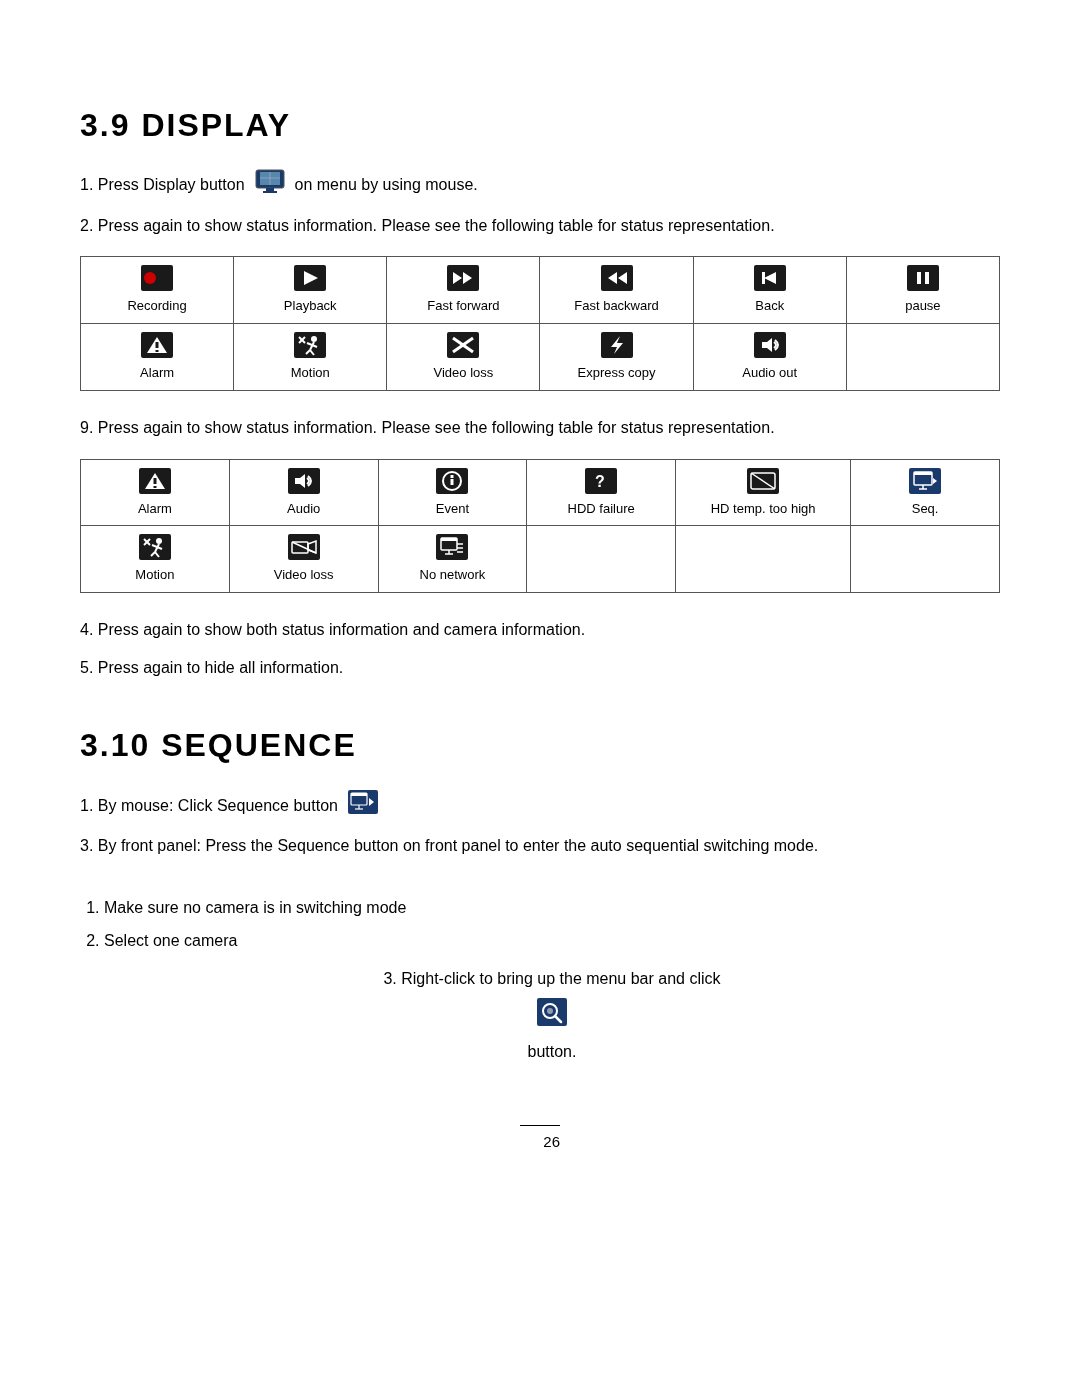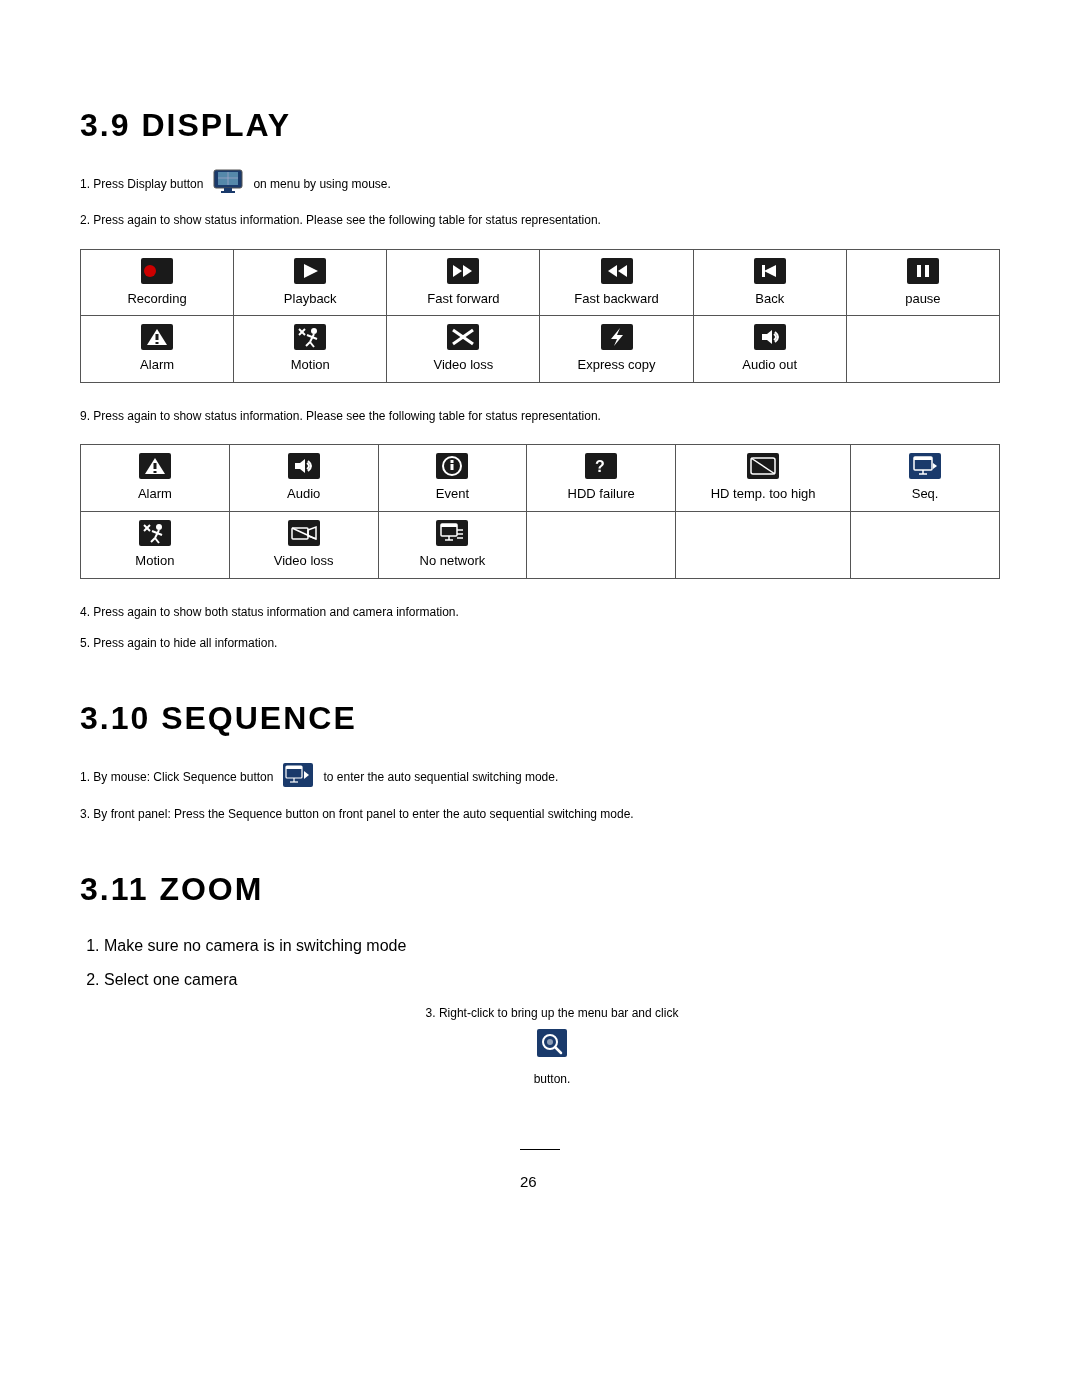--- a/index.html
+++ b/index.html
@@ -15,21 +15,21 @@
     }
     h2 {
       font-size: 32px;
       font-weight: bold;
       letter-spacing: 2px;
       text-transform: uppercase;
       margin-bottom: 18px;
       margin-top: 40px;
     }
     .section { margin-bottom: 30px; }
-    p { margin-bottom: 12px; font-size: 12px; }
+    p { margin-bottom: 12px; font-size: 16px; }
     ol { margin-left: 24px; margin-bottom: 12px; }
     ol li { margin-bottom: 8px; font-size: 16px; }
 
     
     .status-table {
       border-collapse: collapse;
       width: 100%;
       margin: 18px 0 24px 0;
     }
     .status-table td {
@@ -51,26 +51,26 @@
       margin-top: 2px;
     }
 
     
     .icon-svg {
       width: 32px;
       height: 26px;
     }
 
     .page-num {
-      text-align: left;
+      text-align: right;
       margin-top: 60px;
       font-size: 15px;
       color: #000;
       border-top: 1px solid #000;
-      padding-top: 20px;
+      padding-top: 4px;
       width: 40px;
       margin-left: auto;
       margin-right: auto;
     }
 
     .step-inline {
       display: flex;
       align-items: center;
       gap: 6px;
       flex-wrap: wrap;
@@ -375,27 +375,25 @@
     <span style="display:inline-block;vertical-align:middle;margin:0 4px;">
       <svg width="30" height="24" viewBox="0 0 30 24" xmlns="http://www.w3.org/2000/svg">
         <rect width="30" height="24" rx="2" fill="#1a3a6b"></rect>
         <rect x="3" y="3" width="16" height="12" rx="1" stroke="#fff" stroke-width="1.2" fill="none"></rect>
         <rect x="3" y="3" width="16" height="3" fill="#fff"></rect>
         <line x1="11" y1="15" x2="11" y2="19" stroke="#fff" stroke-width="1.2"></line>
         <line x1="7" y1="19" x2="15" y2="19" stroke="#fff" stroke-width="1.2"></line>
         <polygon points="21,8 26,12 21,16" fill="#fff"></polygon>
       </svg>
     </span>
-    <span> to enter the auto sequential switching mode.</span>
   </p>
   <p>3. By front panel: Press the Sequence button on front panel to enter the auto sequential switching mode.</p>
 </section>
 
 <section class="section" style="margin-top:36px;">
-  <h2>3.11  ZOOM</h2>
 
   <ol>
     <li>Make sure no camera is in switching mode</li>
     <li>Select one camera</li>
   </ol>
 
   <p class="step-inline" style="margin-left:24px;flex-direction:column;">
     <span>3.  Right-click to bring up the menu bar and click</span>
     <span style="display:inline-block;vertical-align:middle;margin:0 4px;">
       <svg width="30" height="28" viewBox="0 0 30 28" xmlns="http://www.w3.org/2000/svg">

